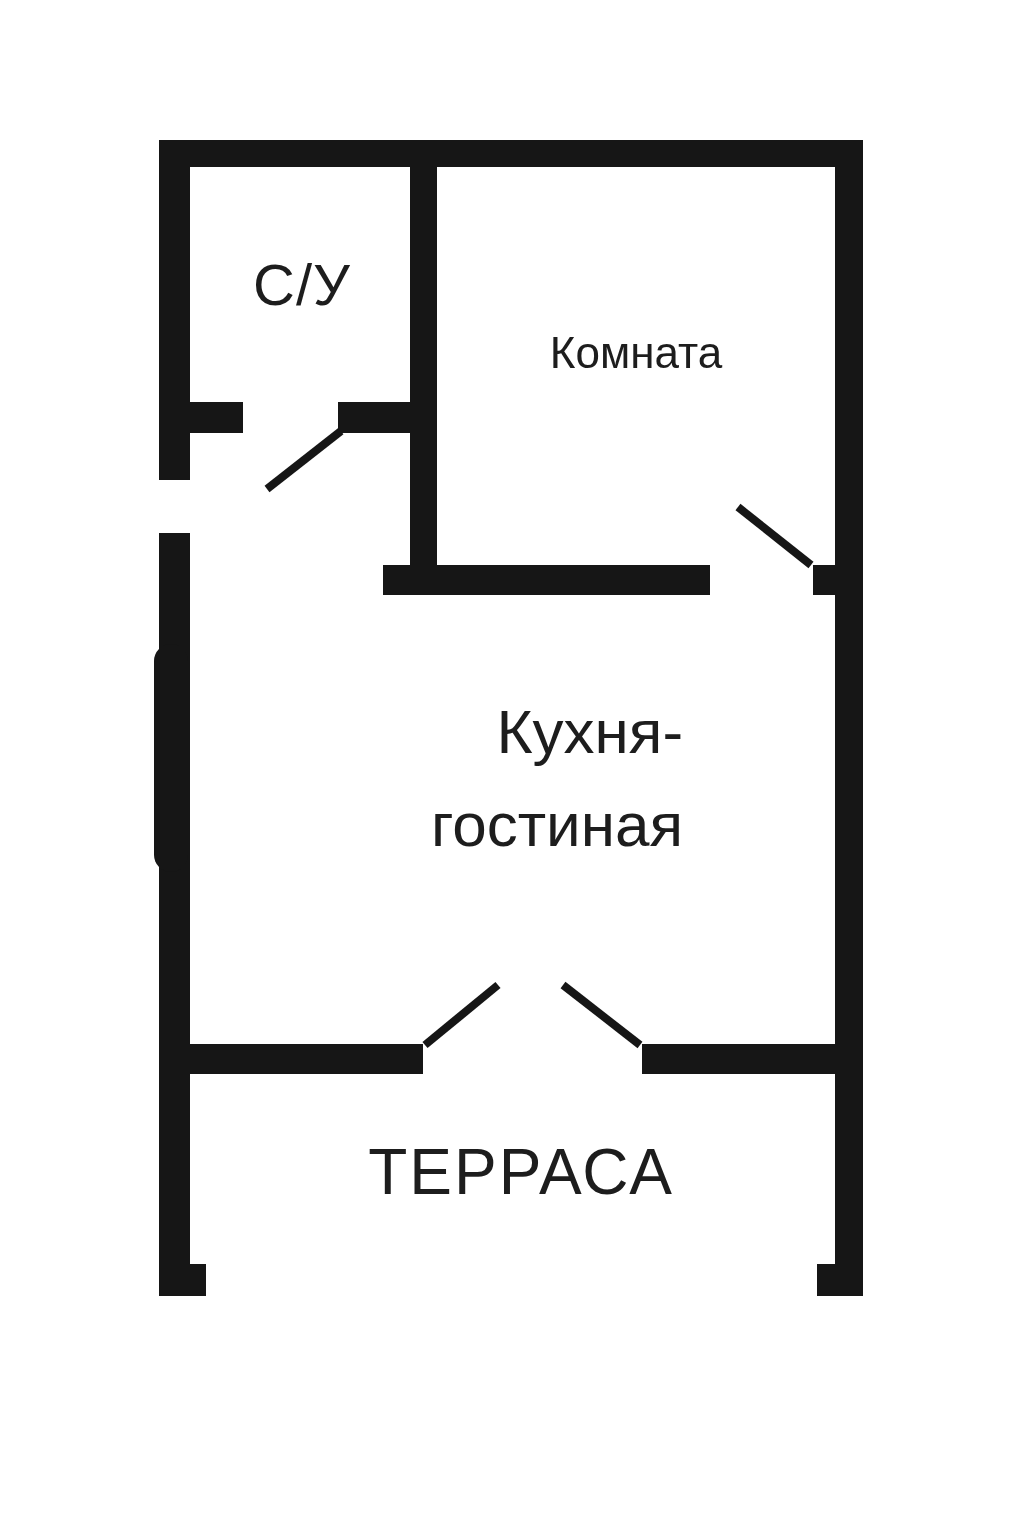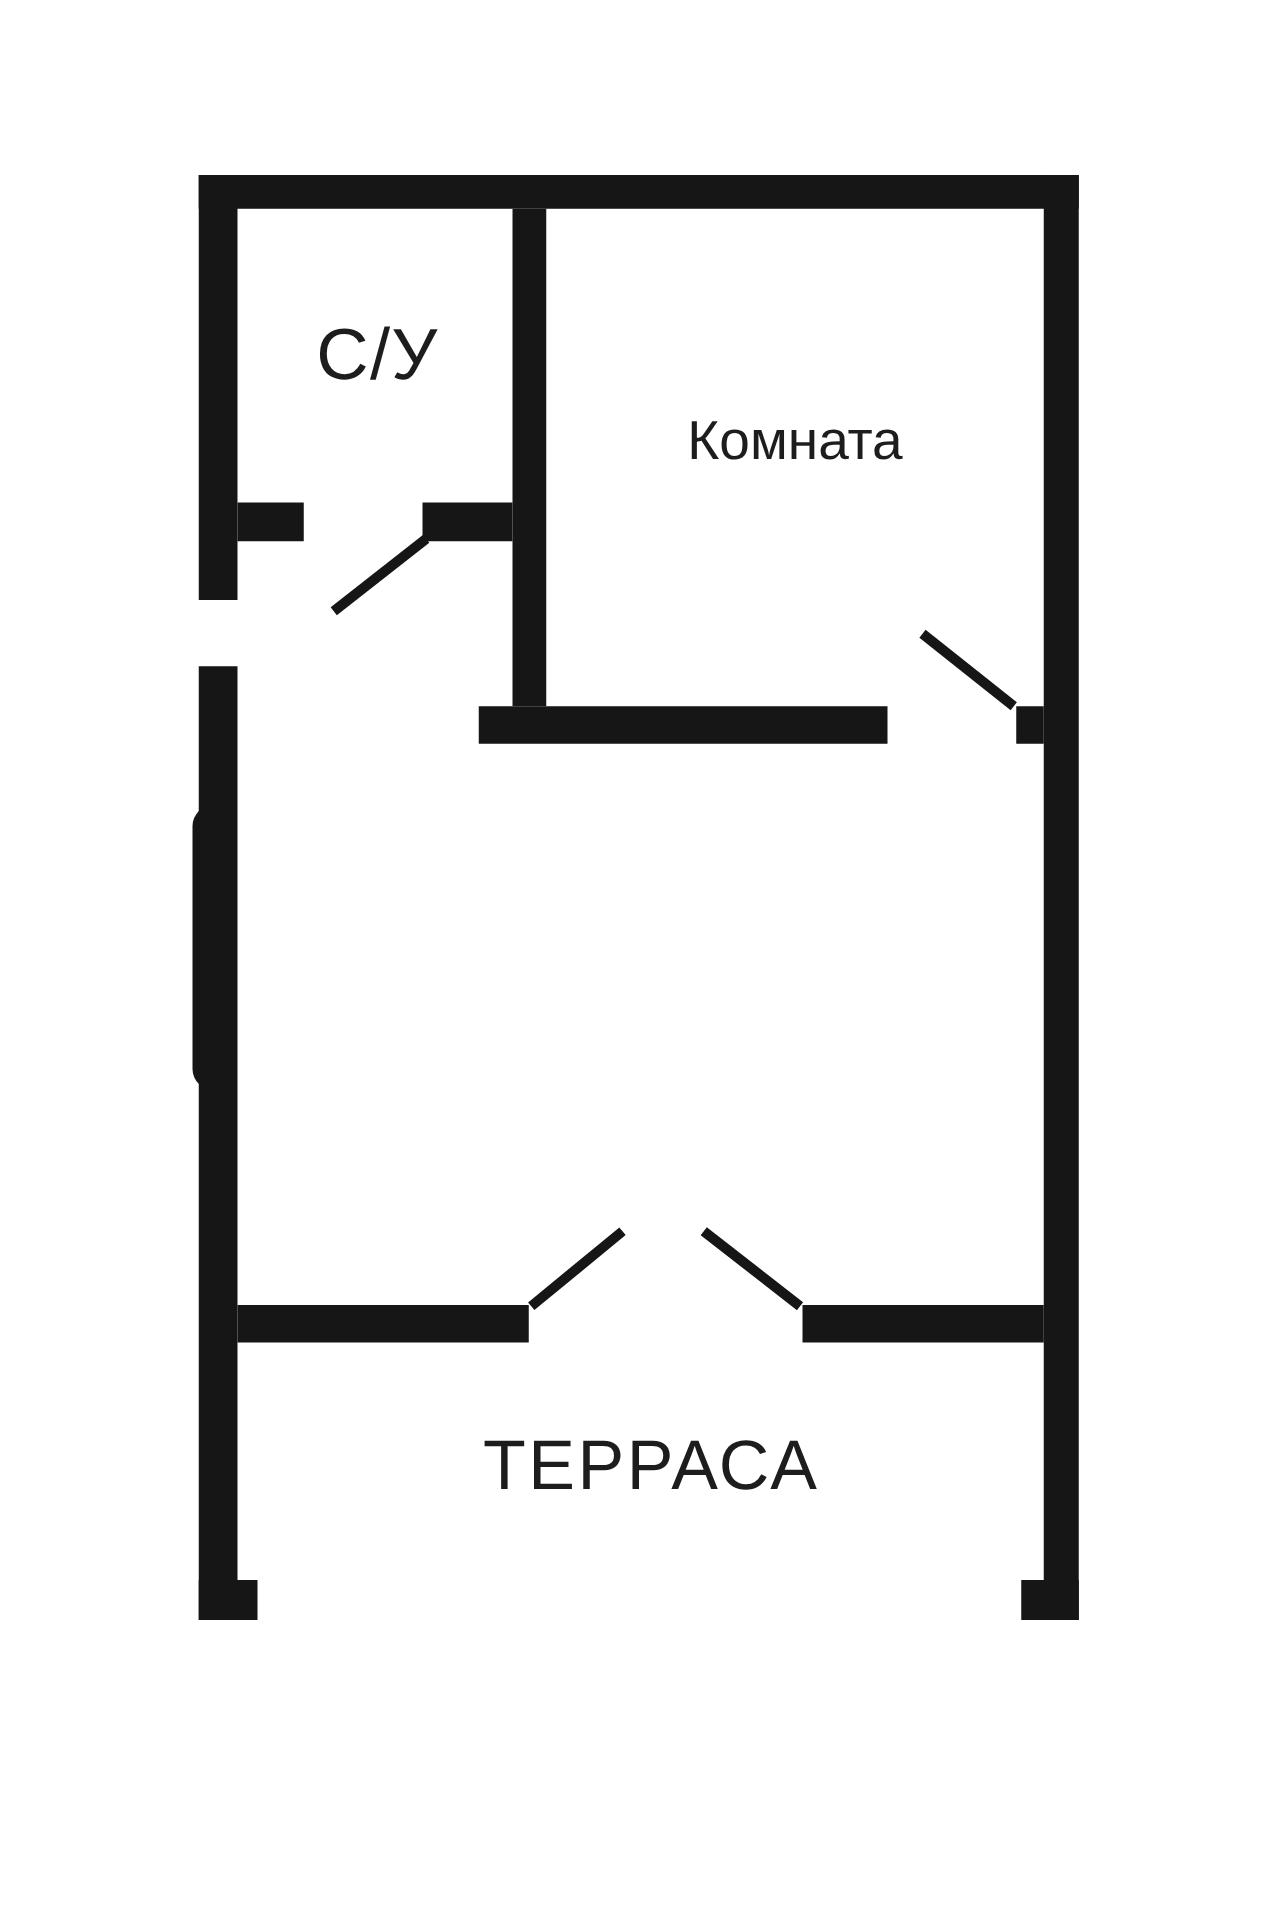--- a/index.html
+++ b/index.html
@@ -38,21 +38,21 @@
     position:absolute;
     transform:translate(-50%,-50%);
     color:var(--text);
     font-weight:500;
     white-space:nowrap;
     text-align:right;
   }
   .label-bathroom{left:302px;top:284px;font-size:58px;letter-spacing:1px;}
   .label-room{left:636px;top:353px;font-size:44px;}
   .label-kitchen{left:557px;top:778px;font-size:62px;line-height:1.5;}
-  .label-terrace{left:521px;top:1172px;font-size:56px;letter-spacing:2px;}
+  .label-terrace{left:521px;top:1172px;font-size:64px;letter-spacing:2px;}
 </style>
 </head>
 <body>
 
 <div class="canvas">
 
   <div class="wall" style="left:159px;top:140px;width:704px;height:27px;"></div>
   <div class="wall" style="left:159px;top:140px;width:31px;height:340px;"></div>
   <div class="wall" style="left:159px;top:533px;width:31px;height:763px;"></div>
   <div class="wall" style="left:159px;top:1264px;width:47px;height:32px;"></div>
@@ -71,15 +71,19 @@
 
   <svg class="doors-overlay" width="1024" height="1536" viewBox="0 0 1024 1536">
     <line class="door-leaf" x1="341" y1="431" x2="267" y2="489"></line>
     <line class="door-leaf" x1="811" y1="565" x2="738" y2="507"></line>
     <line class="door-leaf" x1="425" y1="1045" x2="498" y2="985"></line>
     <line class="door-leaf" x1="640" y1="1045" x2="563" y2="985"></line>
   </svg>
 
   <div class="room-label label-bathroom">С/У</div>
   <div class="room-label label-room">Комната</div>
+  <div class="room-label label-kitchen">
+    <div>Кухня-</div>
+    <div>гостиная</div>
+  </div>
   <div class="room-label label-terrace">ТЕРРАСА</div>
 
 </div>
 
 </body></html>

